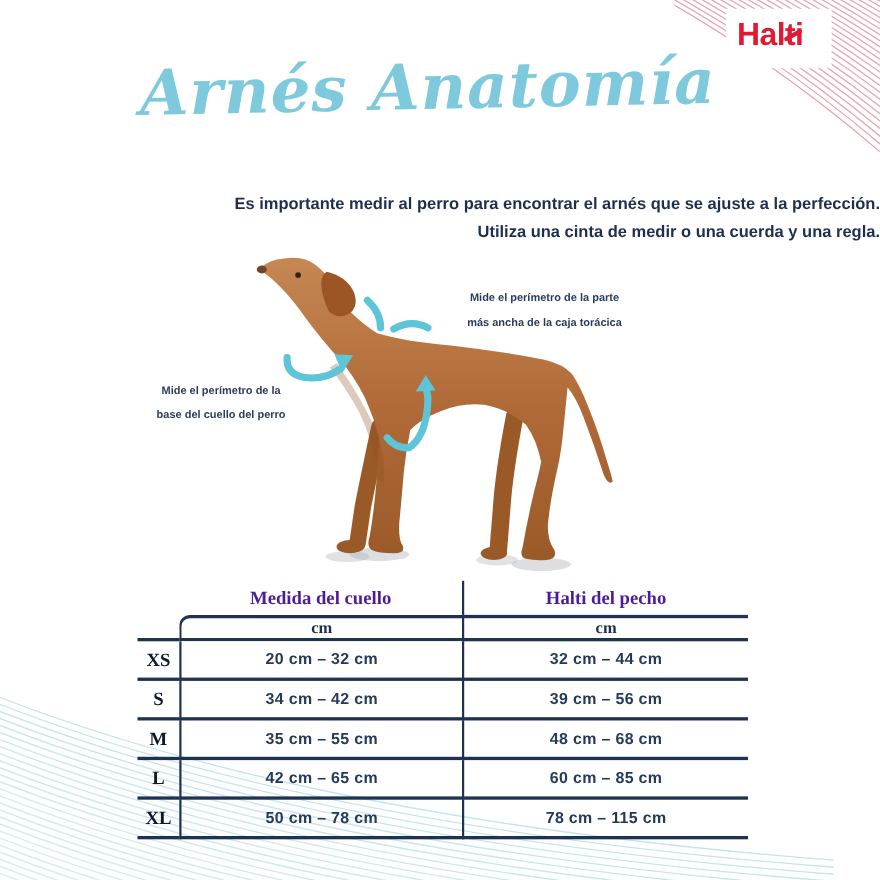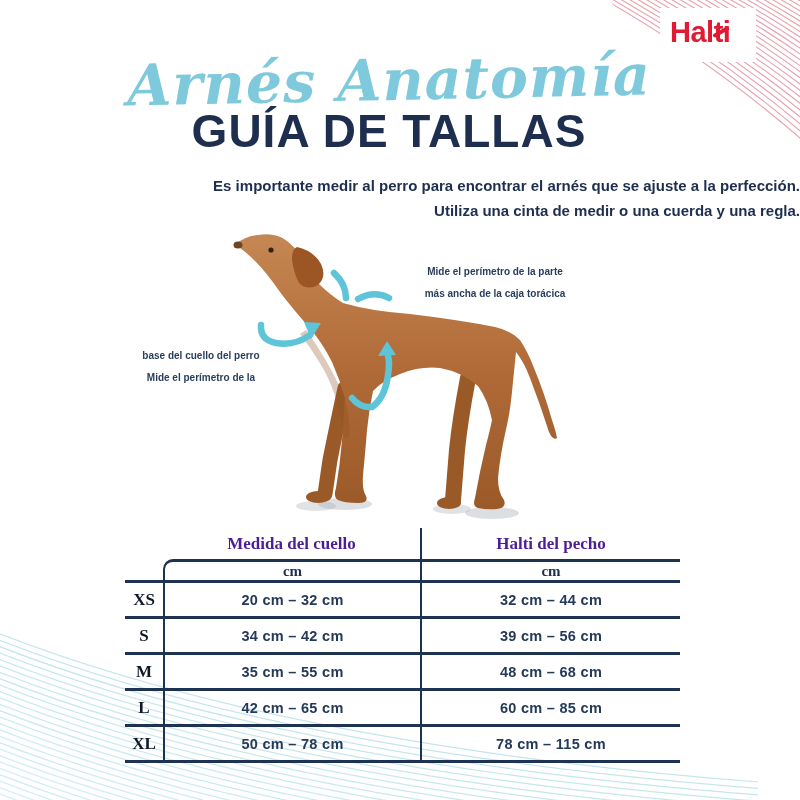--- a/index.html
+++ b/index.html
@@ -221,33 +221,32 @@
       <path d="M 352 398 Q 360 408 372 407 Q 385 398 388 375 Q 390 362 388 356"></path>
     </g>
     <polygon fill="#5ec4d8" points="387,341 378,356 396,355"></polygon>
   </svg>
 
   <div class="logo-patch"></div>
   <div class="logo">Halti</div>
   <div class="logo-tbar"></div>
 
   <div class="script-title">Arnés Anatomía</div>
-  <div class="main-title">GUÍA DE TALLAS</div>
   <div class="intro">
     <div>Es importante medir al perro para encontrar el arnés que se ajuste a la perfección.</div>
     <div>Utiliza una cinta de medir o una cuerda y una regla.</div>
   </div>
 
   <div class="note note-chest">
     <div>Mide el perímetro de la parte</div>
     <div>más ancha de la caja torácica</div>
   </div>
   <div class="note note-neck">
+    <div>Mide el perímetro de la</div>
     <div>base del cuello del perro</div>
-    <div>Mide el perímetro de la</div>
   </div>
 
   <div class="size-table">
     <div class="t-row h-row">
       <div></div>
       <div class="cell-colheader">Medida del cuello</div>
       <div class="cell-colheader bL2">Halti del pecho</div>
     </div>
     <div class="t-row u-row">
       <div class="bB3"></div>

